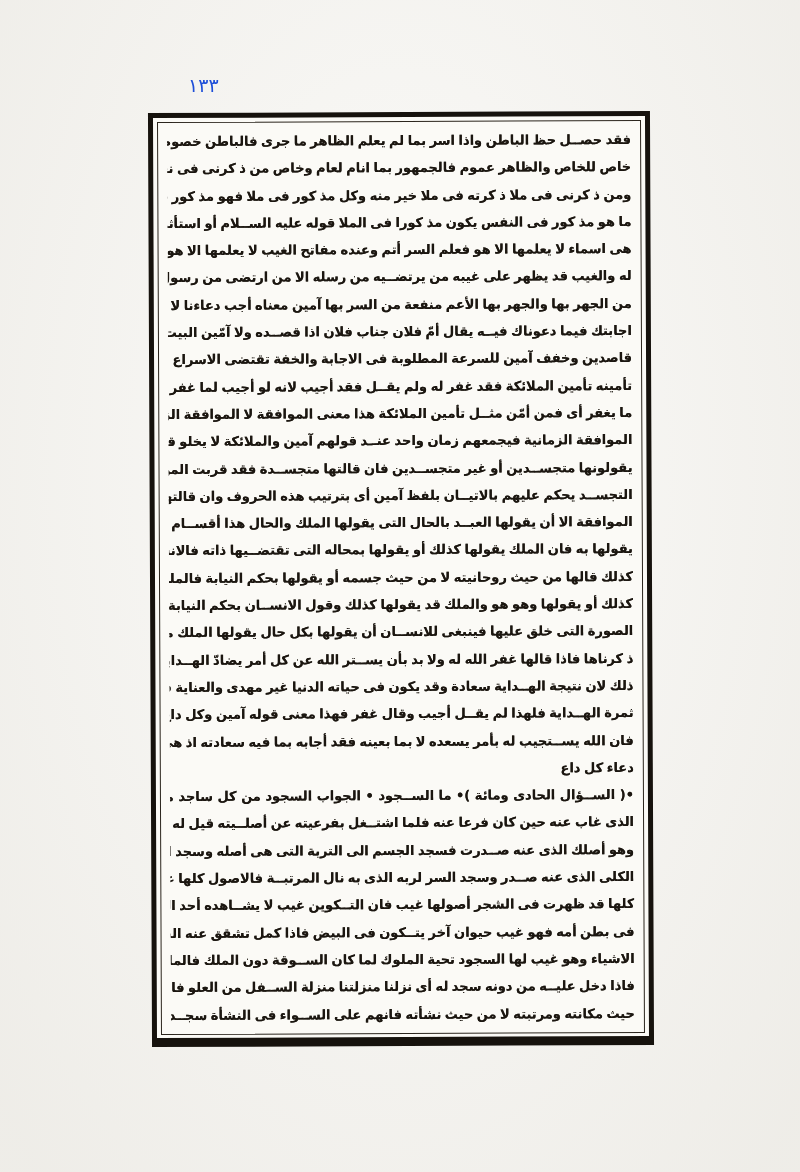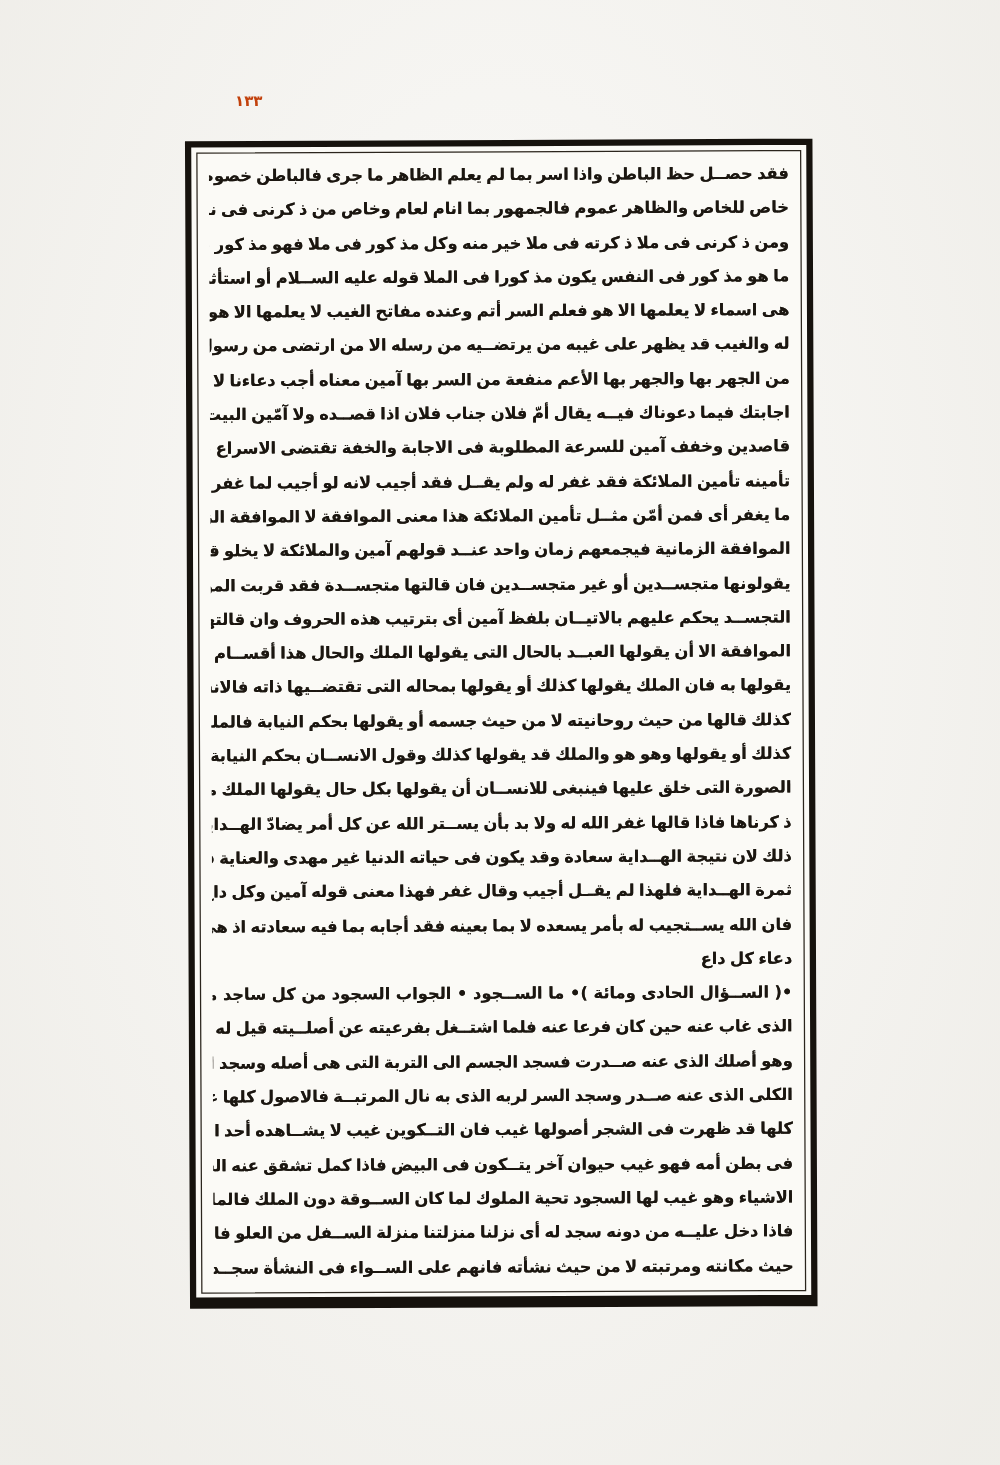--- a/index.html
+++ b/index.html
@@ -9,21 +9,21 @@
     font-family:"DejaVu Sans",sans-serif;
   }
   .paper{
     position:absolute;inset:0;
     background:
       radial-gradient(ellipse at 50% 40%, rgba(255,255,255,.55), rgba(208,204,196,.22) 95%),
       #f7f6f2;
   }
   .page-number{
     position:absolute;left:188px;top:74px;
-    font-size:12px;font-weight:bold;color:#c2410c;
+    font-size:19px;font-weight:normal;color:#1d4ed8;
     letter-spacing:3px;
   }
   .frame-outer{
     position:absolute;left:150px;top:112px;
     width:492px;height:920px;
     border:5px solid #16120d;
     border-bottom-width:9px;
     transform:rotate(-0.25deg);
     background:#fbfaf6;
   }

